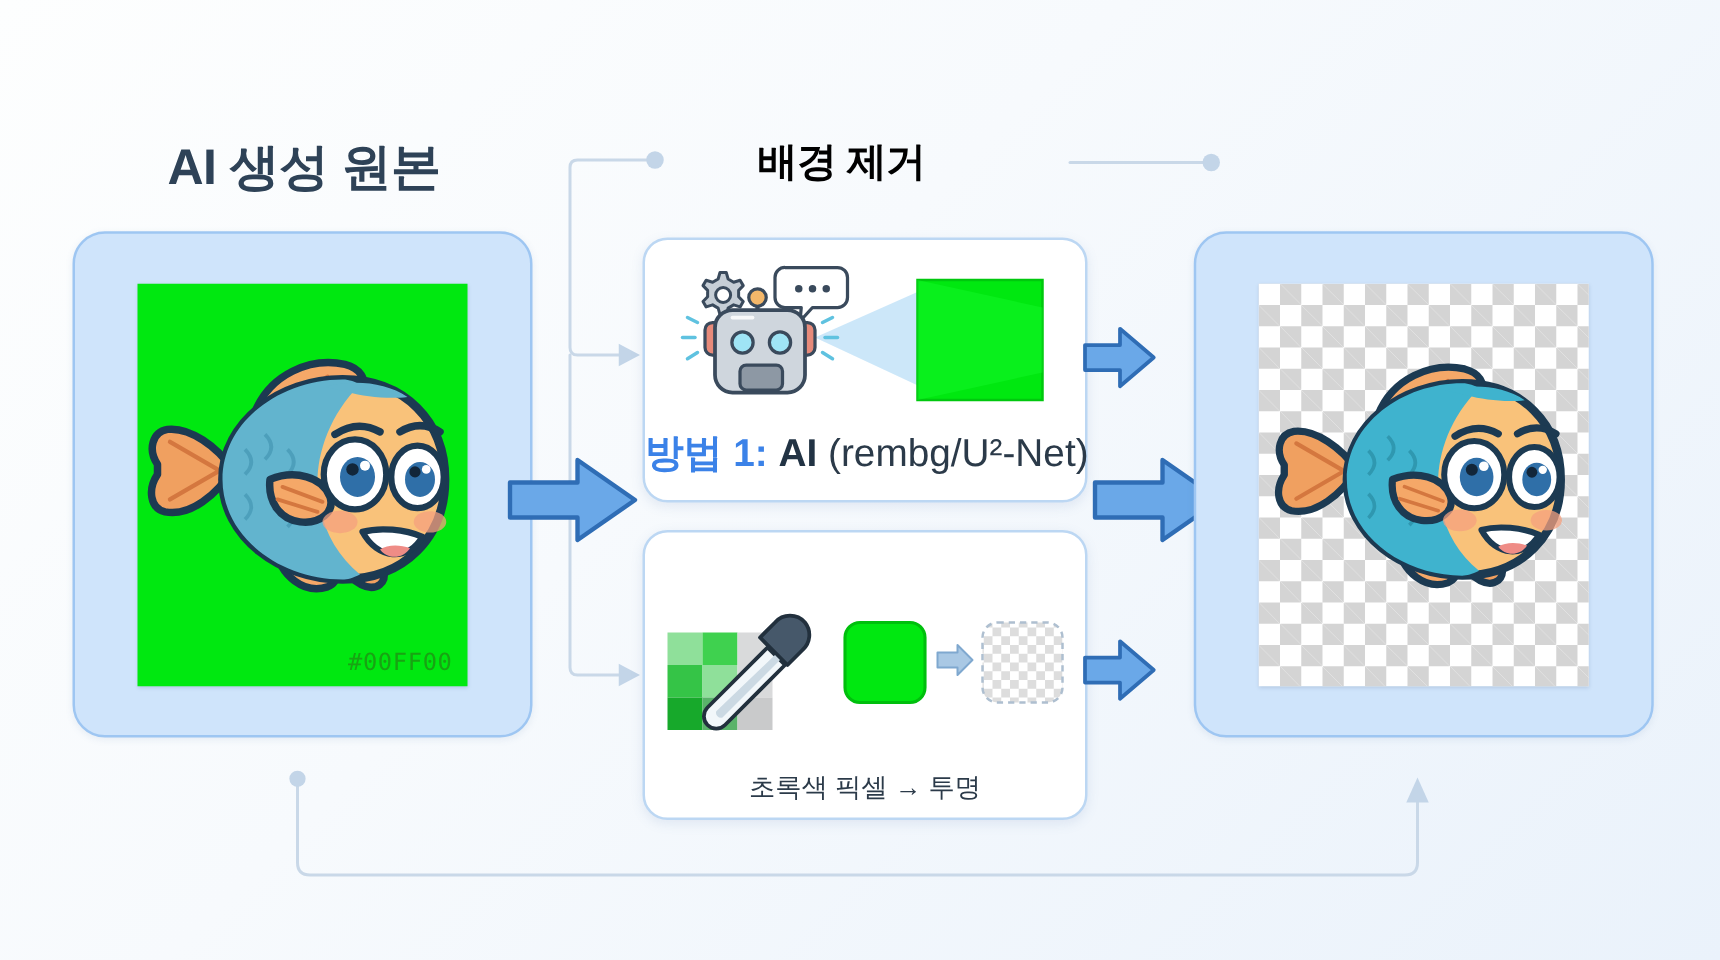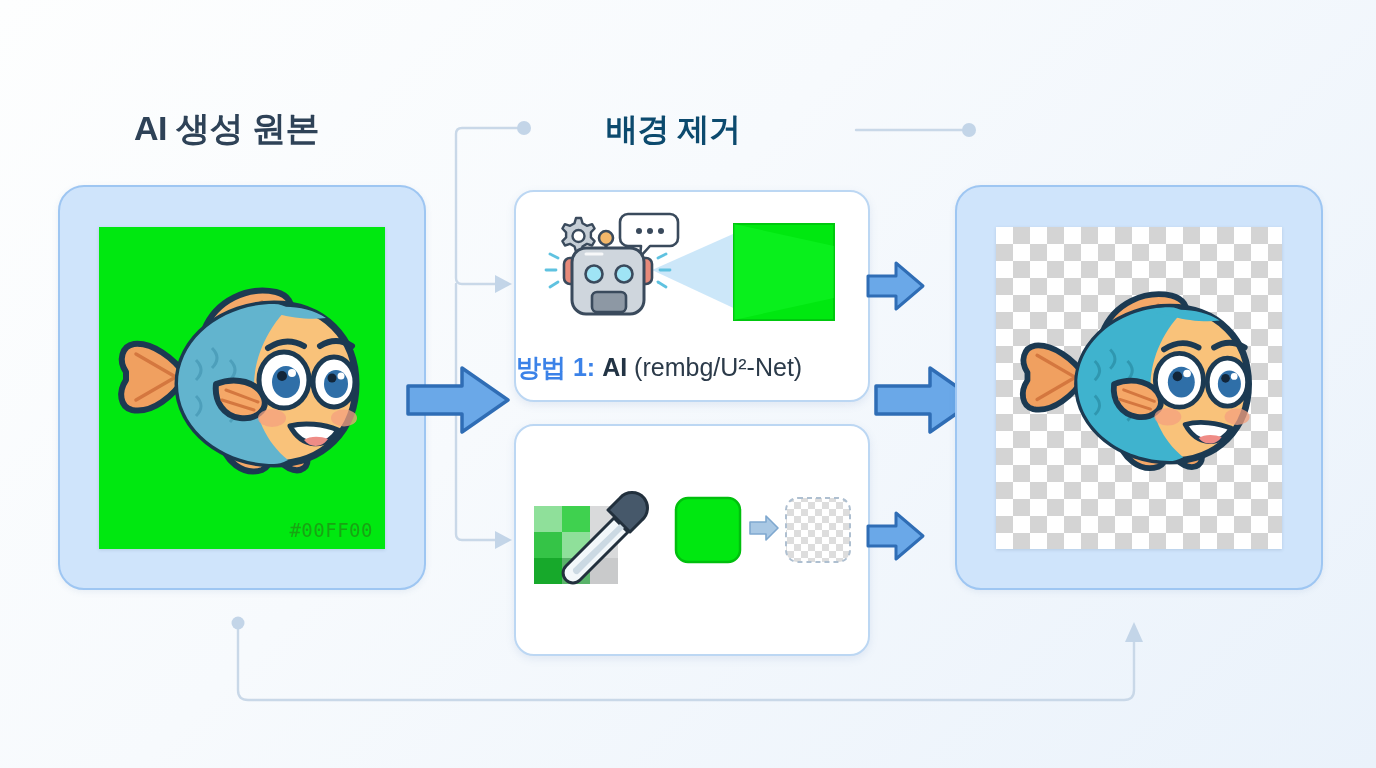--- a/index.html
+++ b/index.html
@@ -6,41 +6,41 @@
   body{
     width:1376px;height:768px;overflow:hidden;
     font-family:"Liberation Sans","DejaVu Sans",sans-serif;
     background:linear-gradient(135deg,#fdfefe 0%,#f7fafd 42%,#eaf2fb 100%);
     position:relative;
   }
   .stage{position:absolute;inset:0;}
 
   
   .heading{
-    position:absolute;font-size:34px;font-weight:bold;letter-spacing:-0.5px;
+    position:absolute;font-size:40px;font-weight:bold;letter-spacing:-0.5px;
     white-space:nowrap;
   }
   .h-dark{color:#2e4257;}
-  .h-blue{color:#0c4a6e;}
+  .h-blue{color:#000000;}
   #h-source{left:134px;top:106px;}
   #h-process{left:606px;top:108px;font-size:32px;}
   #h-result{left:1050px;top:106px;}
 
   
   .panel{
     position:absolute;border-radius:26px;
     background:#cfe4fb;border:2px solid #9ec6f2;
     box-shadow:0 2px 6px rgba(80,120,170,.10);
     display:flex;align-items:center;justify-content:center;
   }
   #panel-source{left:58px;top:185px;width:364px;height:401px;}
   #panel-result{left:955px;top:185px;width:364px;height:401px;}
 
   .canvas{
-    width:286px;height:322px;position:relative;overflow:hidden;
+    width:264px;height:322px;position:relative;overflow:hidden;
     box-shadow:0 1px 3px rgba(60,90,130,.18);
   }
   #canvas-source{background:#00e810;}
   #canvas-result{
     background-color:#ffffff;
     background-image:
       linear-gradient(45deg,#d4d4d4 25%,transparent 25%,transparent 75%,#d4d4d4 75%),
       linear-gradient(45deg,#d4d4d4 25%,transparent 25%,transparent 75%,#d4d4d4 75%);
     background-size:34px 34px;
     background-position:0 0,17px 17px;
@@ -55,21 +55,21 @@
   
   .card{
     position:absolute;background:#ffffff;border:2px solid #bcd7f3;
     border-radius:20px;box-shadow:0 3px 9px rgba(90,125,175,.13);
   }
   #card-ai{left:514px;top:190px;width:352px;height:208px;}
   #card-chroma{left:514px;top:424px;width:352px;height:228px;}
 
   .card-caption{
     position:absolute;left:0;right:0;text-align:left;white-space:nowrap;
-    font-size:25px;font-weight:bold;
+    font-size:31px;font-weight:bold;
   }
   #cap-ai{bottom:16px;}
   #cap-chroma{top:16px;}
   .cap-blue{color:#3b82e8;}
   .cap-dark{color:#223344;}
   .cap-light{color:#2b3a49;font-weight:normal;}
   .sub-caption{
     position:absolute;left:0;right:0;bottom:10px;text-align:center;
     font-size:21px;color:#2b3a49;white-space:nowrap;
   }
@@ -244,20 +244,21 @@
       <defs>
         <pattern id="checker" width="14" height="14" patternUnits="userSpaceOnUse">
           <rect width="14" height="14" fill="#ffffff"></rect>
           <rect width="7" height="7" fill="#dddddd"></rect>
           <rect x="7" y="7" width="7" height="7" fill="#dddddd"></rect>
         </pattern>
       </defs>
       <rect x="258" y="10" width="64" height="64" rx="12" fill="url(#checker)" stroke="#aebfd0" stroke-width="2" stroke-dasharray="5 4"></rect>
     </svg>
 
+    <div class="sub-caption">초록색 픽셀 → 투명</div>
   </div>
 
   <svg class="arrow" style="left:866px;top:258px;" width="60" height="56">
     <path d="M2,18 L30,18 L30,5 L57,28 L30,51 L30,38 L2,38 Z" fill="#6aa8e8" stroke="#2f6db5" stroke-width="3" stroke-linejoin="round"></path>
   </svg>
   <svg class="arrow" style="left:866px;top:508px;" width="60" height="56">
     <path d="M2,18 L30,18 L30,5 L57,28 L30,51 L30,38 L2,38 Z" fill="#6aa8e8" stroke="#2f6db5" stroke-width="3" stroke-linejoin="round"></path>
   </svg>
 
   <svg class="arrow" style="left:872px;top:362px;" width="110" height="76">

